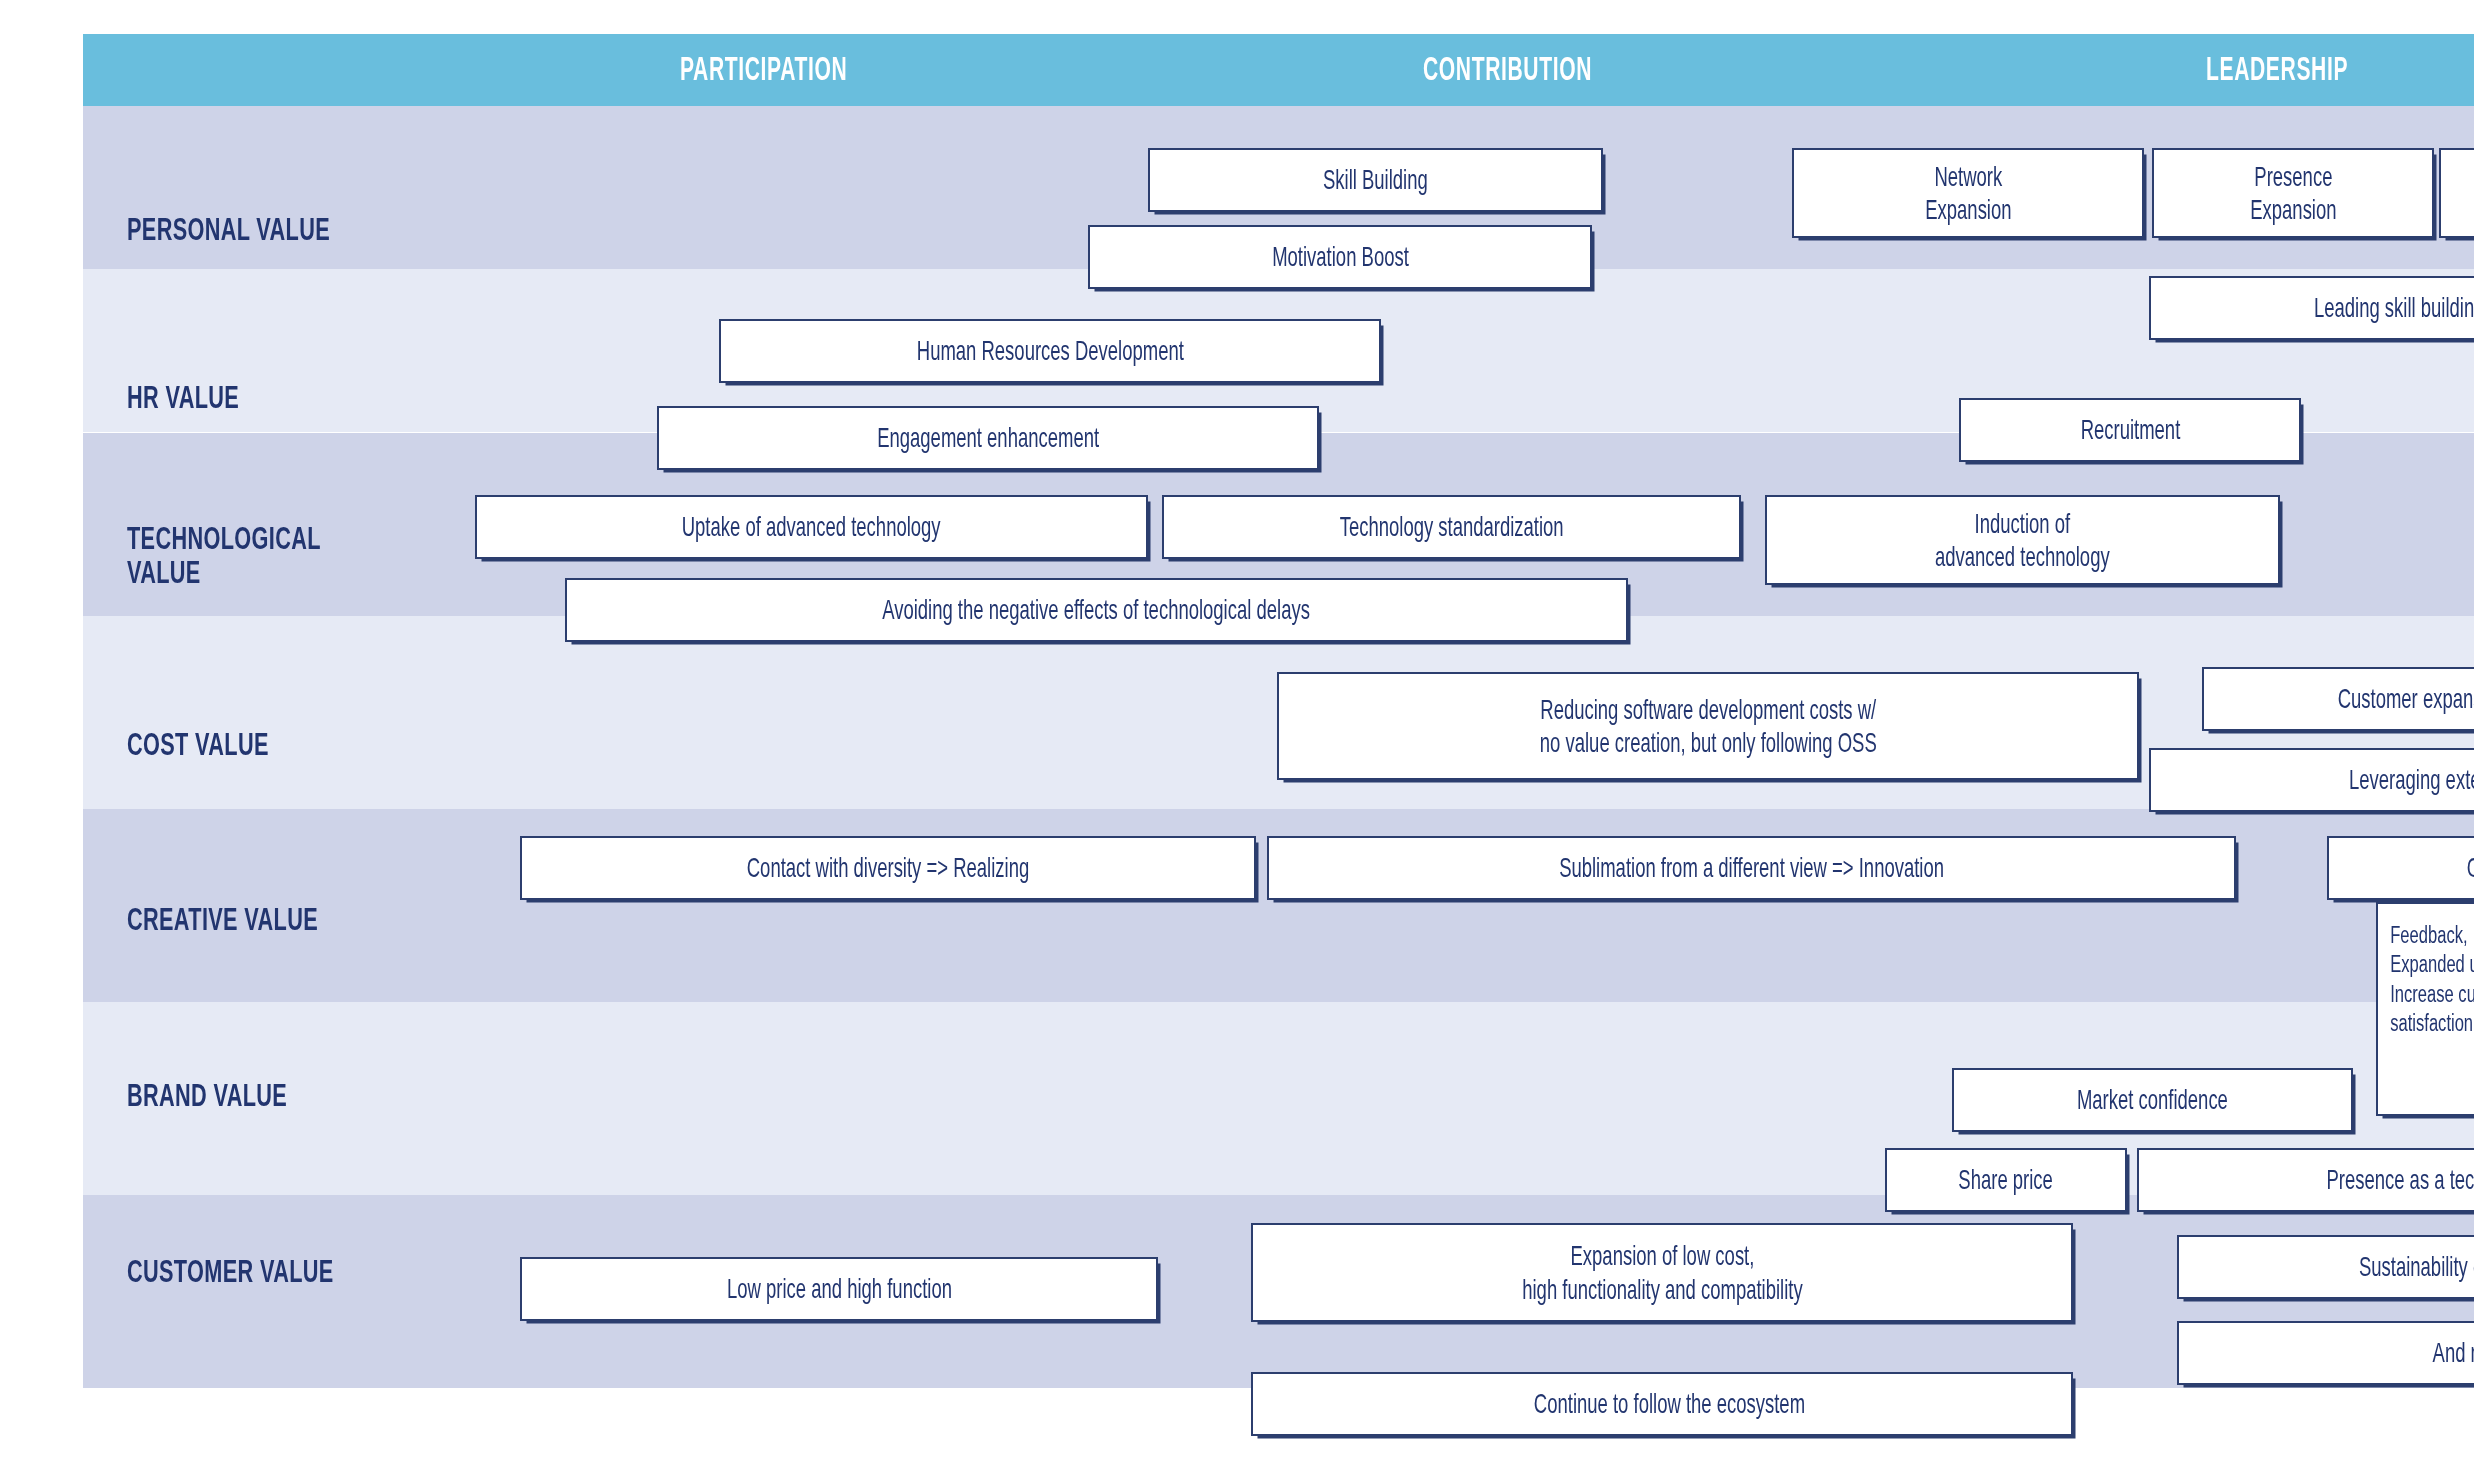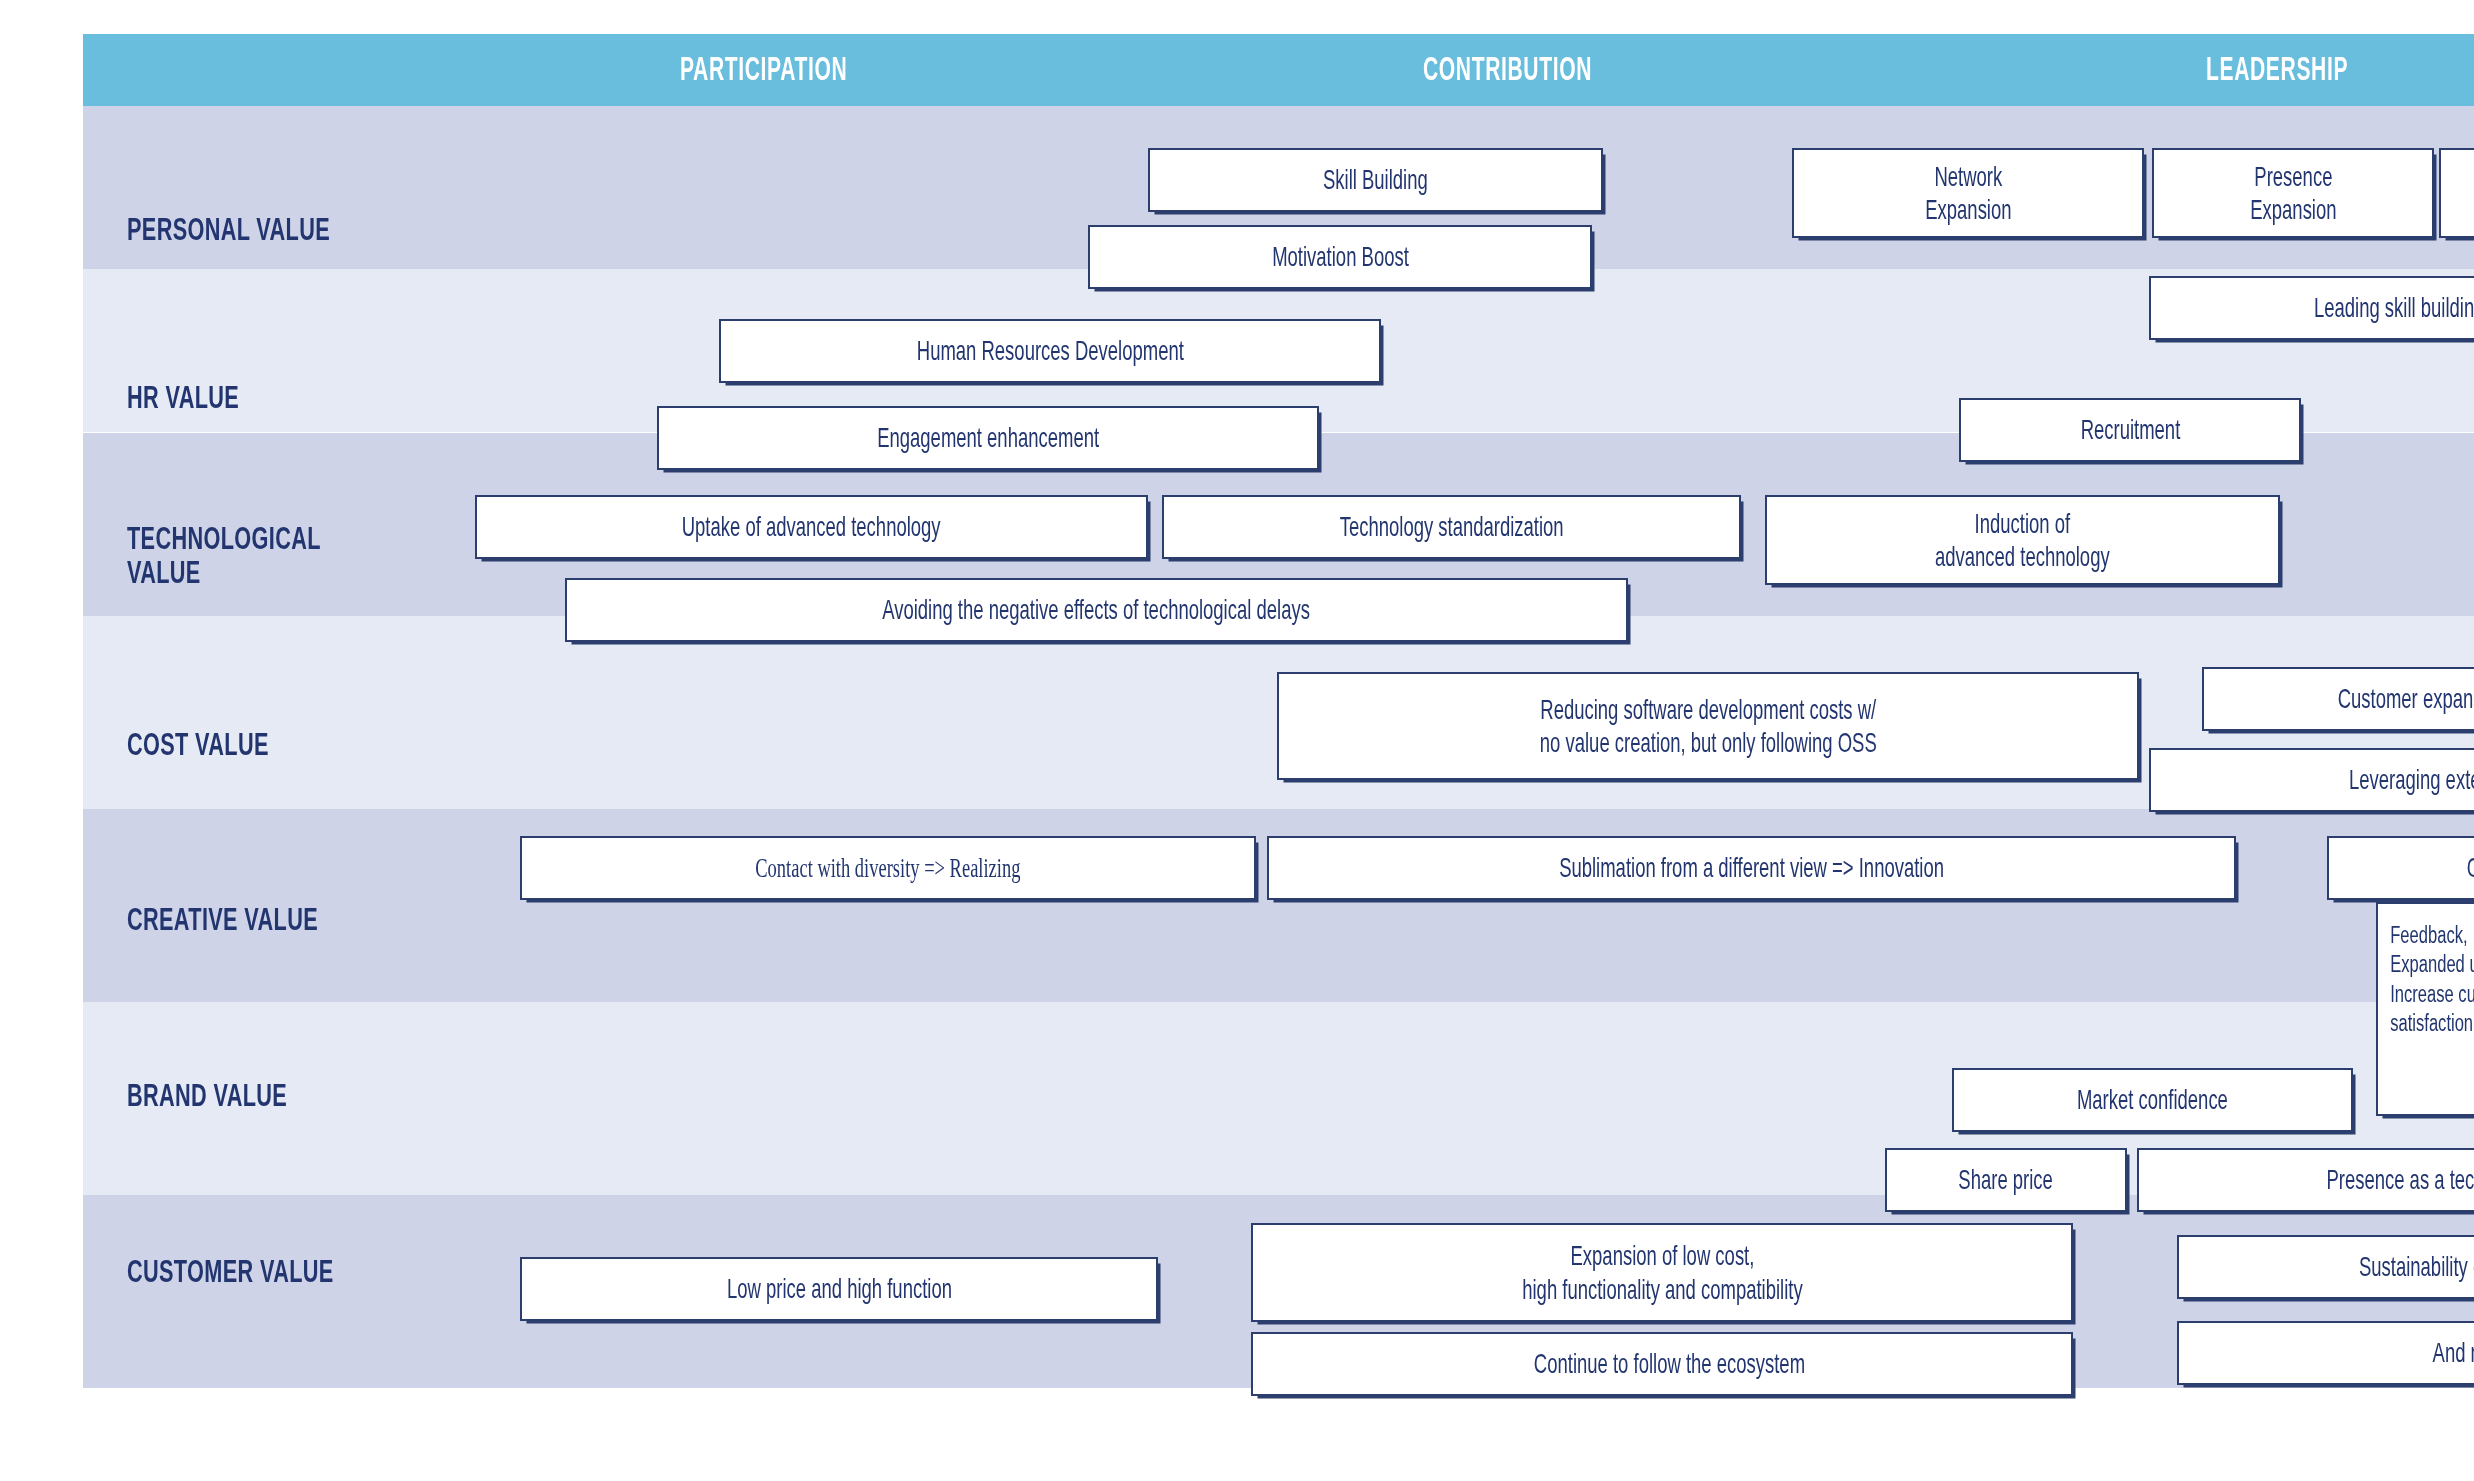--- a/index.html
+++ b/index.html
@@ -138,21 +138,21 @@
     </div>
 
   <div class="box" style="left:2202px;top:667px;width:440px;height:64px;">
     <span class="txt">Customer expansion</span>
     </div>
 
   <div class="box" style="left:2149px;top:748px;width:648px;height:64px;">
     <span class="txt">Leveraging external resources</span>
     </div>
 
-  <div class="box" style="left:520px;top:836px;width:736px;height:64px;font-family:Liberation Serif, serif;">
+  <div class="box" style="left:520px;top:836px;width:736px;height:64px;">
     <span class="txt">Contact with diversity =&gt; Realizing</span>
     </div>
 
   <div class="box" style="left:1267px;top:836px;width:969px;height:64px;">
     <span class="txt">Sublimation from a different view =&gt; Innovation</span>
     </div>
 
   <div class="box" style="left:2327px;top:836px;width:441px;height:64px;">
     <span class="txt">Gaining Community</span>
     </div>
@@ -178,21 +178,21 @@
 
   <div class="box" style="left:520px;top:1257px;width:638px;height:64px;">
     <span class="txt">Low price and high function</span>
     </div>
 
   <div class="box" style="left:1251px;top:1223px;width:822px;height:99px;">
     <span class="txt">Expansion of low cost,
 high functionality and compatibility</span>
     </div>
 
-  <div class="box" style="left:1251px;top:1332px;width:822px;height:64px;padding-left:14px;">
+  <div class="box" style="left:1251px;top:1372px;width:822px;height:64px;padding-left:14px;">
     <span class="txt">Continue to follow the ecosystem</span>
     </div>
 
   <div class="box" style="left:2177px;top:1235px;width:623px;height:64px;">
     <span class="txt">Sustainability of service/product</span>
     </div>
 
   <div class="box" style="left:2177px;top:1321px;width:623px;height:64px;">
     <span class="txt">And more???</span>
     </div>

